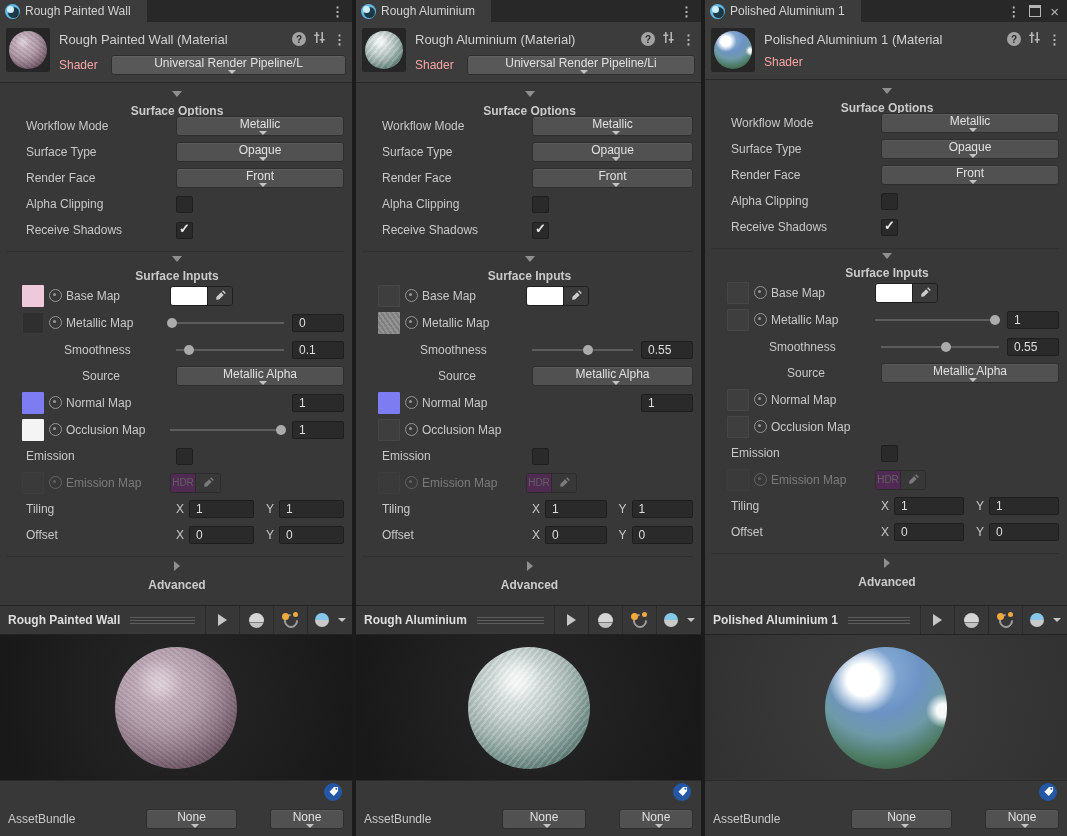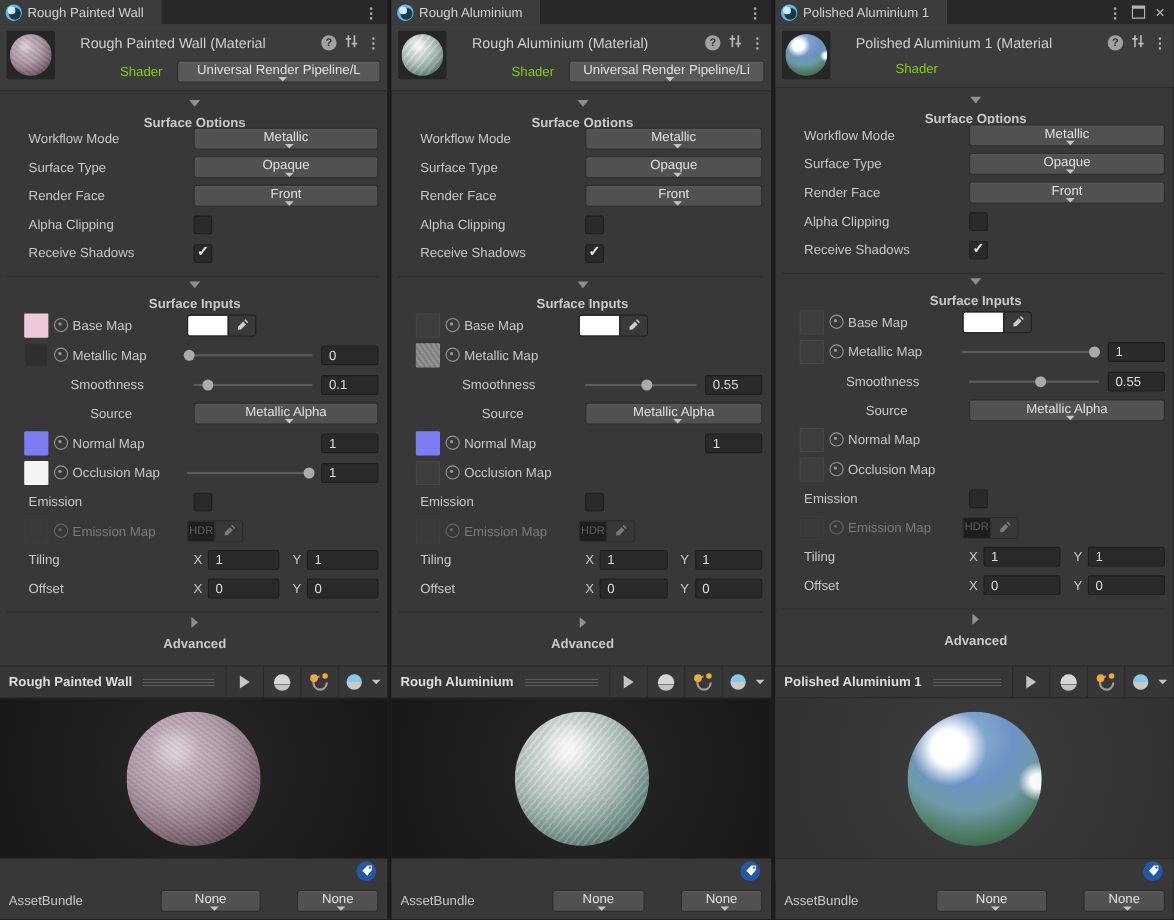--- a/index.html
+++ b/index.html
@@ -14,30 +14,30 @@
   .tab-label{color:#d2d2d2;white-space:nowrap;}
   .tabrest{flex:1;display:flex;align-items:center;justify-content:flex-end;gap:9px;padding-right:8px;}
   .kebab{color:#b9b9b9;font-weight:bold;font-size:13px;line-height:1;cursor:default;}
   .mat-icon{width:15px;height:15px;border-radius:50%;position:relative;background:#5fb8e0;flex:none;}
   .mat-icon::before{content:"";position:absolute;left:3px;top:3px;right:1px;bottom:1px;border-radius:50%;background:#1c3947;}
   .mat-icon::after{content:"";position:absolute;left:2px;top:2px;width:7px;height:7px;border-radius:50%;background:#cfeefd;}
   .maxbox{width:10px;height:8px;border:1px solid #b5b5b5;border-top-width:3px;}
   .closex{color:#b5b5b5;font-size:15px;line-height:1;}
 
   
-  .header{background:#3c3c3c;border-bottom:1px solid #292929;padding:6px 6px 7px 6px;display:flex;gap:23px;flex:none;}
+  .header{background:#3c3c3c;border-bottom:1px solid #292929;padding:6px 6px 7px 6px;display:flex;gap:9px;flex:none;}
   .thumb-large{width:44px;height:44px;background:#262626;border-radius:2px;position:relative;overflow:hidden;flex:none;}
   .thumb-large .sphere{position:absolute;left:3px;top:3px;width:38px;height:38px;}
   .hright{flex:1;min-width:0;}
   .title-row{display:flex;align-items:center;gap:7px;height:22px;}
   .title{flex:1;font-size:13px;color:#d0d0d0;white-space:nowrap;overflow:hidden;}
   .help{width:14px;height:14px;border-radius:50%;background:#a2a2a2;color:#2d2d2d;font-size:10px;font-weight:bold;
     display:flex;align-items:center;justify-content:center;flex:none;}
   .shader-row{display:flex;align-items:center;margin-top:5px;}
-  .shader-label{width:52px;flex:none;color:#84cc16;margin-left:36px;}
+  .shader-label{width:52px;flex:none;color:#fca5a5;}
   .dropdown{background:#515151;border:1px solid #2e2e2e;border-radius:3px;height:18px;display:flex;align-items:center;
     padding:0 7px;color:#e0e0e0;justify-content:space-between;min-width:0;box-shadow:inset 0 1px 0 rgba(255,255,255,.06);flex-direction:column;}
   .dropdown .ddt{white-space:nowrap;overflow:hidden;}
   .shader-dd{flex:1;background:#585858;}
   .dd-arrow{width:0;height:0;border-left:4px solid transparent;border-right:4px solid transparent;border-top:4px solid #c4c4c4;margin-left:6px;flex:none;}
 
   
   .content{flex:1;padding:8px 8px 0 6px;overflow:hidden;}
   .foldout{display:flex;align-items:center;gap:7px;height:22px;font-weight:bold;color:#cacaca;padding-left:4px;flex-direction:column;}
   .sep{border-top:1px solid #2f2f2f;margin-top:8px;padding-top:4px;height:26px;}
@@ -64,21 +64,21 @@
   .picker::after{content:"";position:absolute;left:3px;top:3px;width:3px;height:3px;border-radius:50%;background:#969696;}
   .mlabel{box-sizing:border-box;width:108px;flex:none;padding-left:4px;white-space:nowrap;overflow:hidden;}
   .tpink{background:#eec9da;}
   .tdark{background:#2f2f2f;border:1px solid #3a3a3a;}
   .tgray{background:repeating-linear-gradient(55deg,#939393 0 2px,#7f7f7f 2px 4px);}
   .tpurple{background:#7d7df1;}
   .twhite{background:#f4f4f4;}
   .tempty{background:#3e3e3e;border:1px solid #464646;}
   .swatch-group{display:flex;height:18px;border:1px solid #1f1f1f;border-radius:3px;overflow:hidden;flex:none;}
   .swatch{width:36px;background:#fff;}
-  .swatch-hdr{width:24px;background:#000000;color:#8d8d8d;font-size:10px;display:flex;align-items:center;justify-content:center;}
+  .swatch-hdr{width:24px;background:#701a75;color:#8d8d8d;font-size:10px;display:flex;align-items:center;justify-content:center;}
   .dropper{width:24px;background:#3a3a3a;display:flex;align-items:center;justify-content:center;border-left:1px solid #1f1f1f;}
   .disabledrow{opacity:.45;}
   .axis{margin-right:5px;flex:none;}
   .axis-y{margin-left:12px;}
   .axisfield{flex:1;width:auto;}
 
   
   .ptoolbar{height:28px;flex:none;background:#373737;border-top:1px solid #232323;border-bottom:1px solid #232323;display:flex;align-items:center;}
   .ptitle{font-weight:bold;color:#dedede;padding-left:8px;white-space:nowrap;}
   .phandle{flex:1;height:7px;margin:0 10px;background:repeating-linear-gradient(to bottom,#5c5c5c 0 1px,transparent 1px 3px);min-width:18px;}

